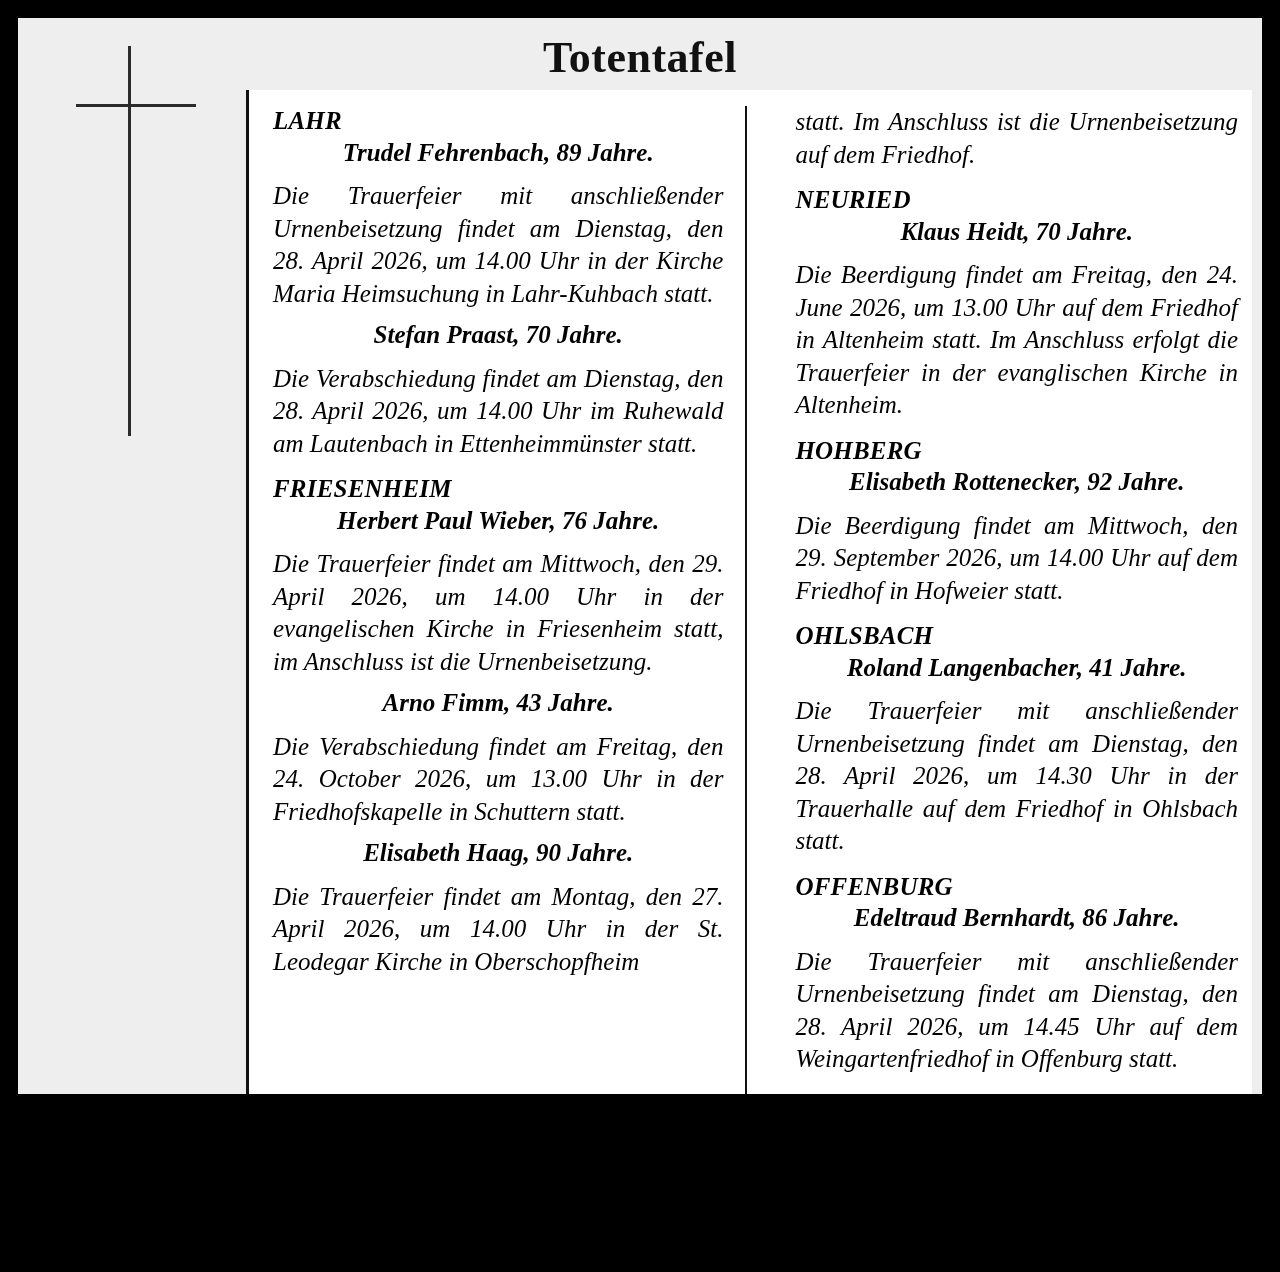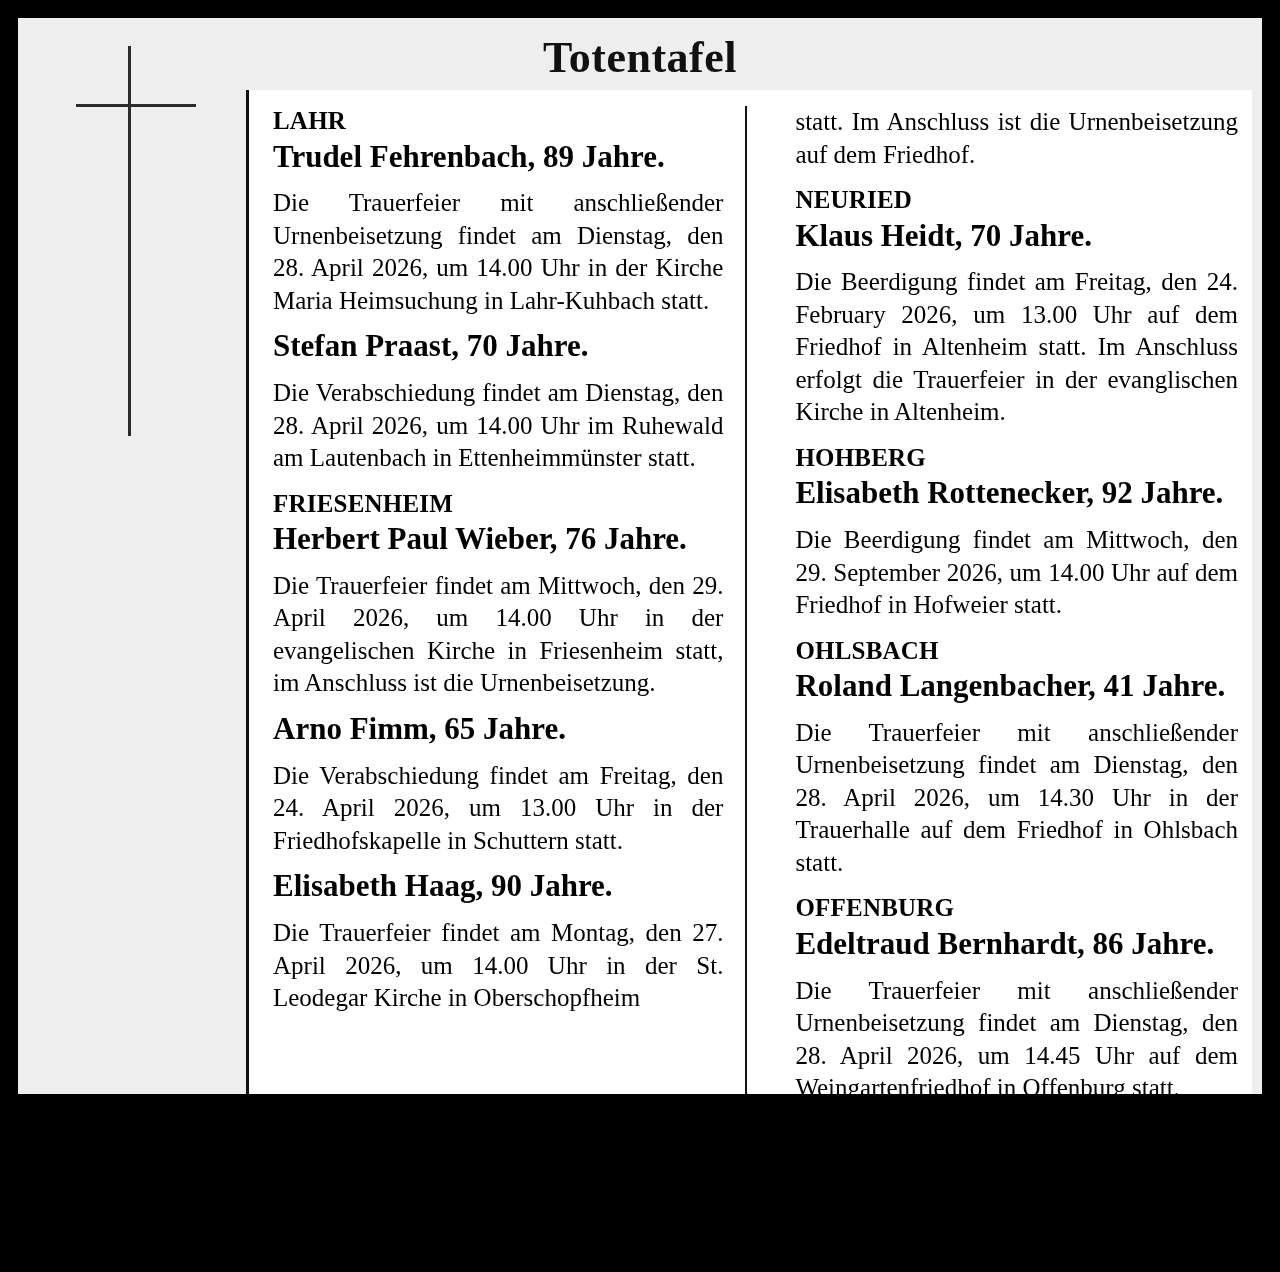--- a/index.html
+++ b/index.html
@@ -76,20 +76,21 @@
     bottom: 0;
     background: #ffffff;
     border-left: 3px solid #111111;
     box-sizing: border-box;
     padding: 16px 14px 0 24px;
   }
   .cols {
     display: flex;
     gap: 16px;
     height: 100%;
+    font-style: italic;
   }
   .col {
     width: 50%;
     box-sizing: border-box;
   }
   .col.left {
     padding-right: 22px;
     border-right: 2px solid #111111;
   }
   .col.right {
@@ -101,24 +102,25 @@
     font-size: 25px;
     line-height: 1.18;
     color: #000000;
     margin-top: 14px;
     letter-spacing: 0.2px;
   }
   .col .place:first-child { margin-top: 0; }
   .person {
     font-family: "Liberation Serif", serif;
     font-weight: bold;
-    font-size: 31px;
+    font-size: 25px;
     line-height: 1.22;
     color: #000000;
     margin-top: 10px;
+    text-align: center;
   }
   .place + .person { margin-top: 2px; }
   .body {
     font-family: "Liberation Serif", serif;
     font-size: 25px;
     line-height: 1.30;
     color: #000000;
     text-align: justify;
     text-justify: inter-word;
     margin-top: 12px;
@@ -147,30 +149,30 @@
       <div class="cols">
         <div class="col left">
             <div class="place">LAHR</div>
             <div class="person">Trudel Fehrenbach, 89 Jahre.</div>
             <div class="body">Die Trauerfeier mit anschließender Urnenbeisetzung findet am Dienstag, den 28. April 2026, um 14.00 Uhr in der Kirche Maria Heimsuchung in Lahr-Kuhbach statt.</div>
             <div class="person">Stefan Praast, 70 Jahre.</div>
             <div class="body">Die Verabschiedung findet am Dienstag, den 28. April 2026, um 14.00 Uhr im Ruhewald am Lautenbach in Ettenheimmünster statt.</div>
             <div class="place">FRIESENHEIM</div>
             <div class="person">Herbert Paul Wieber, 76 Jahre.</div>
             <div class="body">Die Trauerfeier findet am Mittwoch, den 29. April 2026, um 14.00 Uhr in der evangelischen Kirche in Friesenheim statt, im Anschluss ist die Urnenbeisetzung.</div>
-            <div class="person">Arno Fimm, 65 Jahre.</div>
-            <div class="body">Die Verabschiedung findet am Freitag, den 24. April 2026, um 13.00 Uhr in der Friedhofskapelle in Schuttern statt.</div>
+            <div class="person">Arno Fimm, 43 Jahre.</div>
+            <div class="body">Die Verabschiedung findet am Freitag, den 24. October 2026, um 13.00 Uhr in der Friedhofskapelle in Schuttern statt.</div>
             <div class="person">Elisabeth Haag, 90 Jahre.</div>
             <div class="body">Die Trauerfeier findet am Montag, den 27. April 2026, um 14.00 Uhr in der St. Leodegar Kirche in Oberschopfheim</div>
           </div>
         <div class="col right">
             <div class="body cont-top">statt. Im Anschluss ist die Urnenbeisetzung auf dem Friedhof.</div>
             <div class="place">NEURIED</div>
             <div class="person">Klaus Heidt, 70 Jahre.</div>
-            <div class="body">Die Beerdigung findet am Freitag, den 24. February 2026, um 13.00 Uhr auf dem Friedhof in Altenheim statt. Im Anschluss erfolgt die Trauerfeier in der evanglischen Kirche in Altenheim.</div>
+            <div class="body">Die Beerdigung findet am Freitag, den 24. June 2026, um 13.00 Uhr auf dem Friedhof in Altenheim statt. Im Anschluss erfolgt die Trauerfeier in der evanglischen Kirche in Altenheim.</div>
             <div class="place">HOHBERG</div>
             <div class="person">Elisabeth Rottenecker, 92 Jahre.</div>
             <div class="body">Die Beerdigung findet am Mittwoch, den 29. September 2026, um 14.00 Uhr auf dem Friedhof in Hofweier statt.</div>
             <div class="place">OHLSBACH</div>
             <div class="person">Roland Langenbacher, 41 Jahre.</div>
             <div class="body">Die Trauerfeier mit anschließender Urnenbeisetzung findet am Dienstag, den 28. April 2026, um 14.30 Uhr in der Trauerhalle auf dem Friedhof in Ohlsbach statt.</div>
             <div class="place">OFFENBURG</div>
             <div class="person">Edeltraud Bernhardt, 86 Jahre.</div>
             <div class="body">Die Trauerfeier mit anschließender Urnenbeisetzung findet am Dienstag, den 28. April 2026, um 14.45 Uhr auf dem Weingartenfriedhof in Offenburg statt.</div>
           </div>

